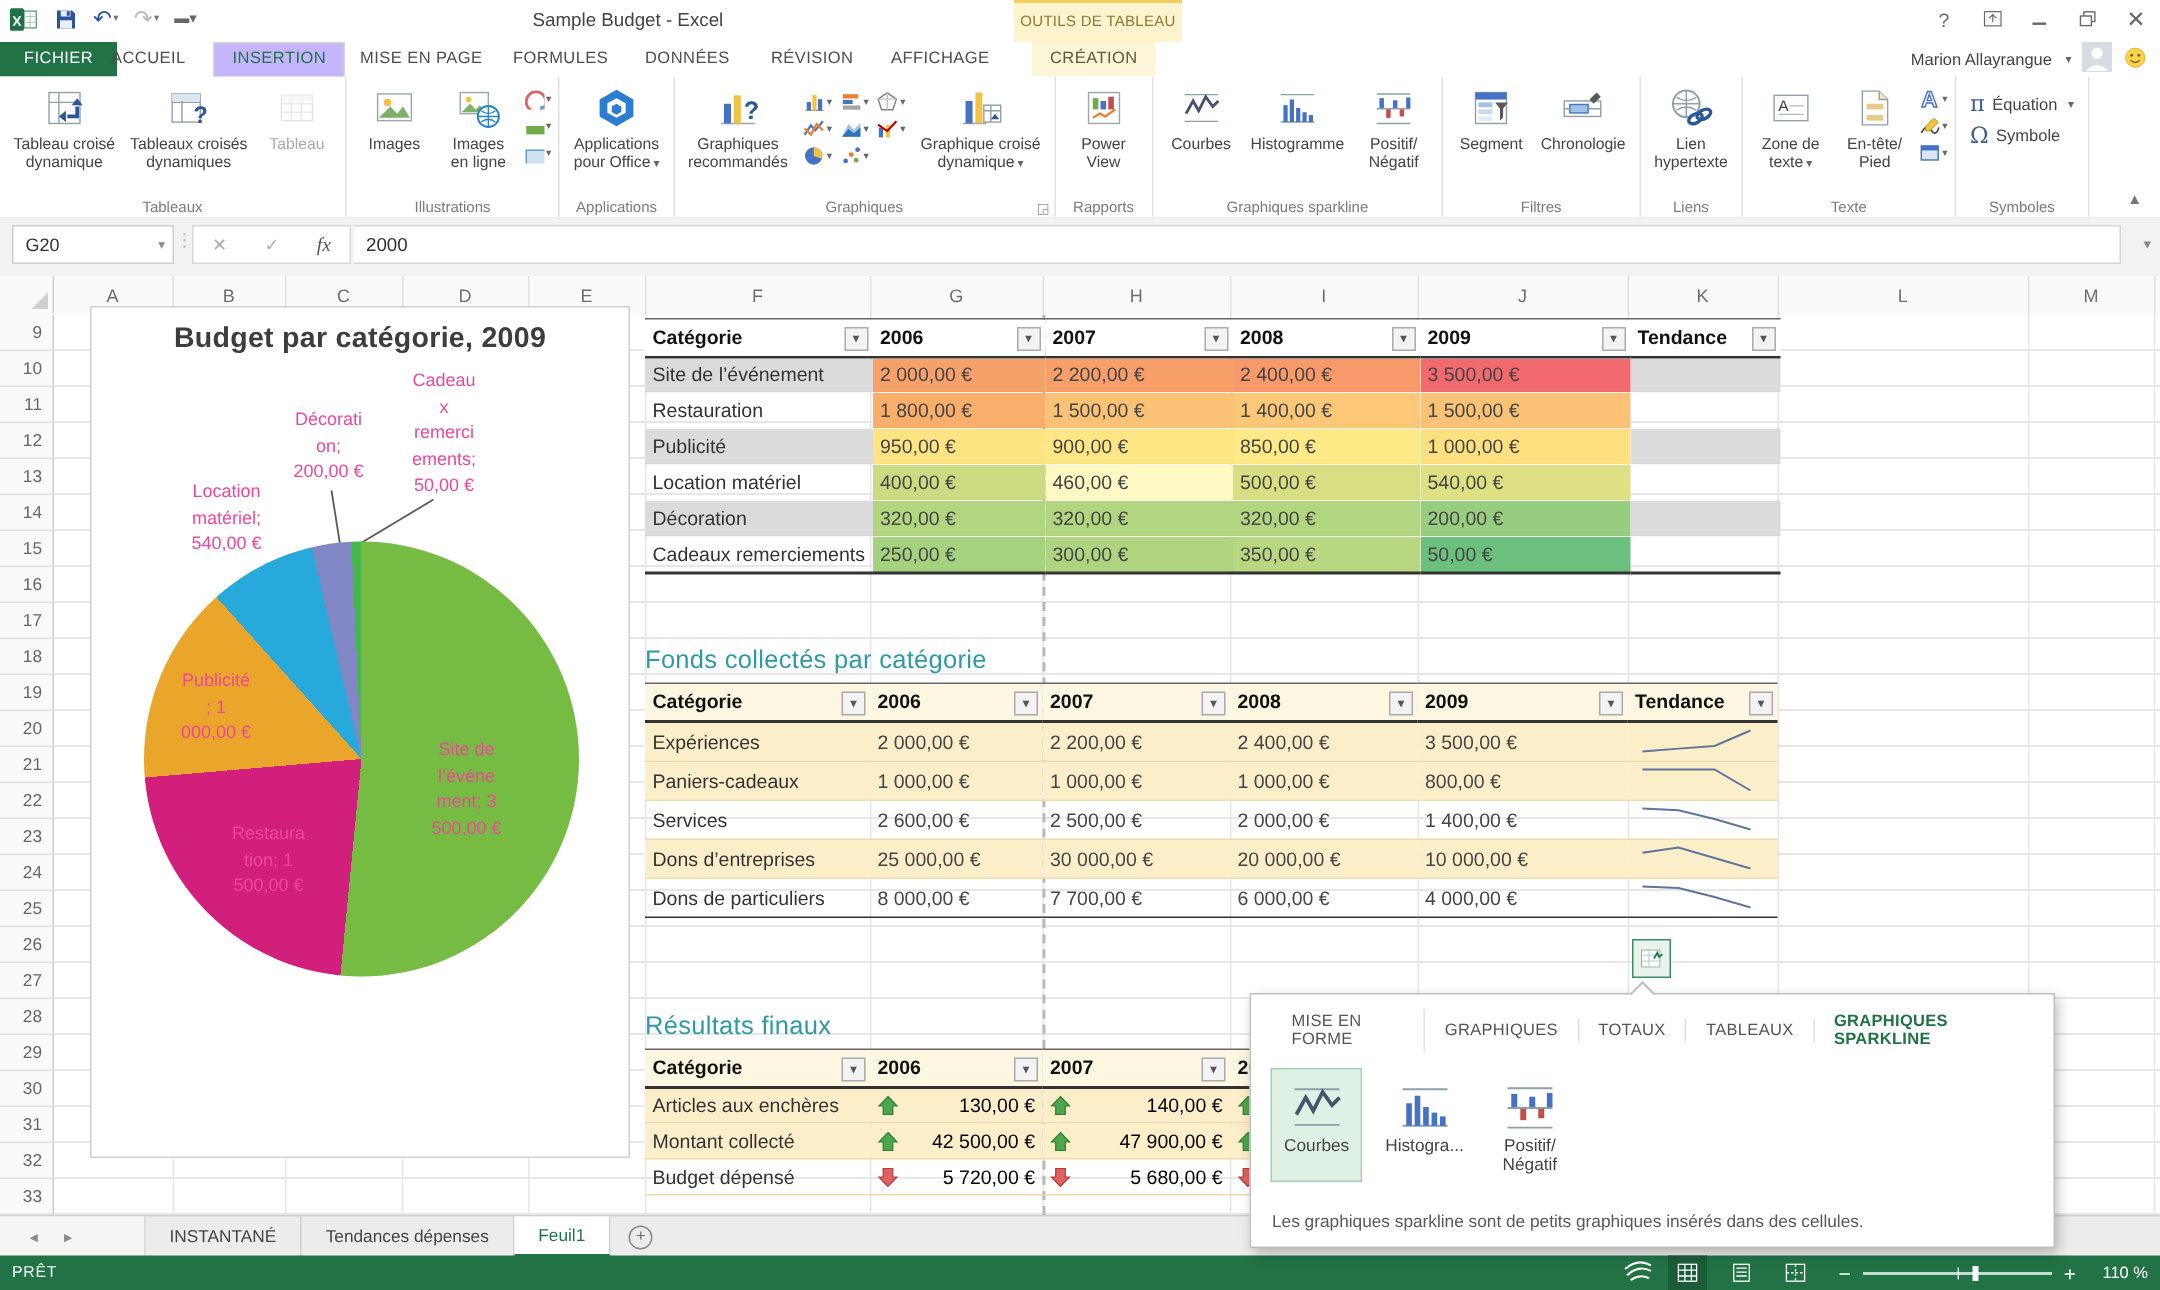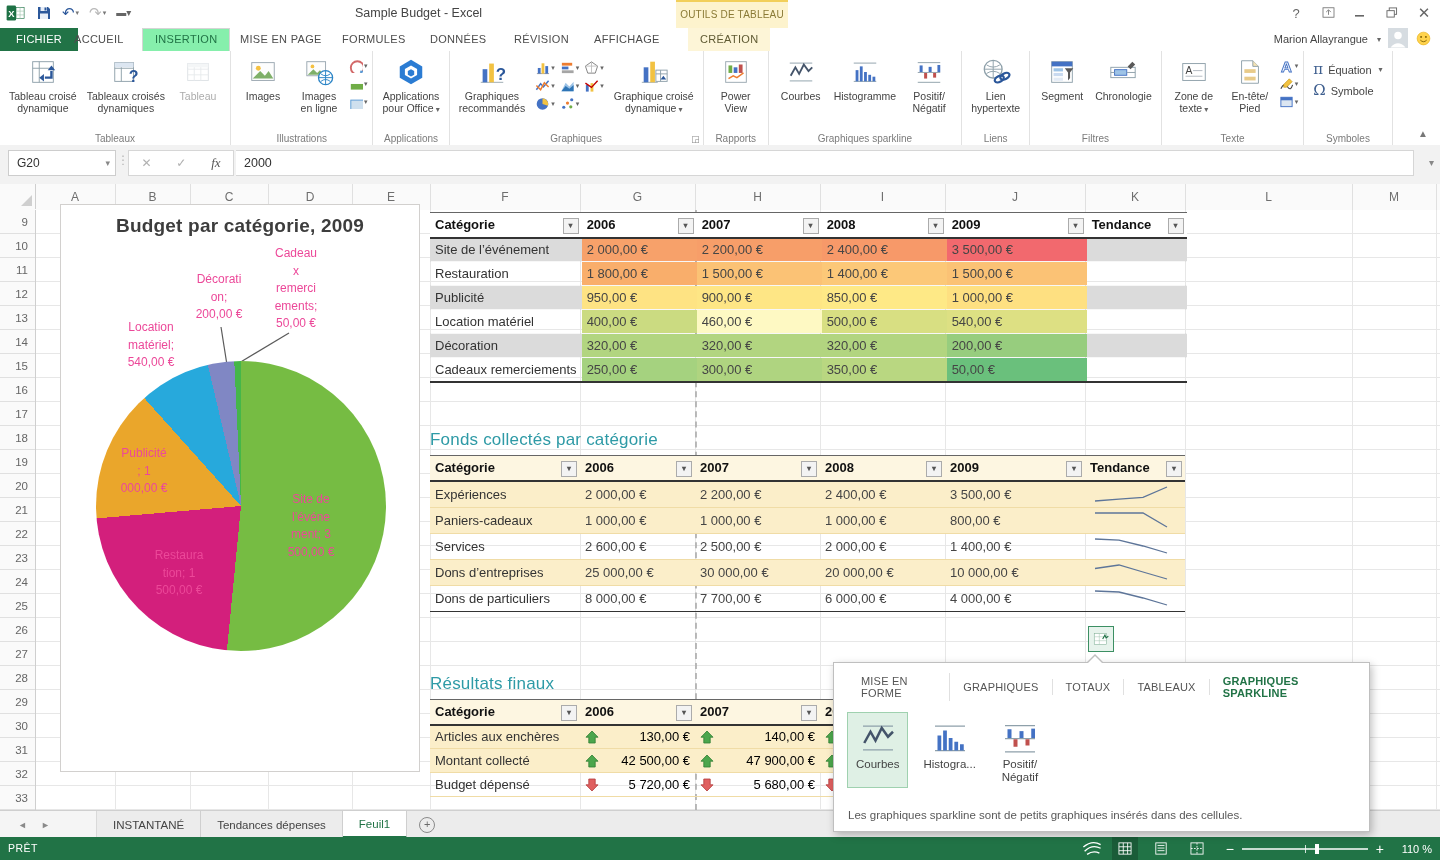--- a/index.html
+++ b/index.html
@@ -11,21 +11,21 @@
   .qbtn .dc2{color:#777;}
   .title-text{position:absolute;left:355px;top:6px;font-size:12.5px;color:#444;}
   .ctx-head{position:absolute;left:676px;top:0;width:112px;height:28px;background:#fdf3cd;border-top:2px solid #f2cf5a;
     color:#8a7a35;font-size:10px;text-align:center;line-height:26px;letter-spacing:.2px;}
   .winbtns{position:absolute;right:8px;top:4px;display:flex;gap:16px;align-items:center;color:#666;font-size:13px;}
   .winbtns span{display:inline-block;text-align:center;min-width:16px;}
   
   .tabrow{position:absolute;left:0;top:28px;width:1440px;height:23px;background:#fff;}
   .rtab{position:absolute;top:0;height:23px;line-height:23px;font-size:11px;color:#4d4d4d;padding:0 12px;letter-spacing:.3px;}
   .rtab.file{background:#217346;color:#fff;padding:0 16px;}
-  .rtab.active{background:#86efac;color:#217346;border:1px solid #d5d5d5;border-bottom:none;line-height:21px;}
+  .rtab.active{background:#c4b5fd;color:#217346;border:1px solid #d5d5d5;border-bottom:none;line-height:21px;}
   .rtab.ctx{background:#fdf5d7;color:#5f5a33;}
   .userarea{position:absolute;right:8px;top:0;display:flex;align-items:center;gap:7px;font-size:11px;color:#444;}
   
   .ribbon{position:absolute;left:0;top:51px;width:1440px;height:94px;background:#fff;border-bottom:1px solid #d4d4d4;display:flex;overflow:hidden;}
   .rgroup{position:relative;border-right:1px solid #e2e2e2;padding:3px 5px 14px 5px;flex:0 0 auto;}
   .ritems{display:flex;align-items:flex-start;gap:2px;height:72px;}
   .rglabel{position:absolute;bottom:1px;left:0;right:0;text-align:center;font-size:10px;color:#7b7b7b;}
   .rbig{display:flex;flex-direction:column;align-items:center;padding:3px 4px;min-width:46px;text-align:center;}
   .rbig .rlbl{font-size:10.5px;line-height:11.5px;color:#444;margin-top:4px;white-space:pre-line;}
   .rbig.disabled{opacity:.45;}
@@ -426,55 +426,55 @@
             <div class="rlbl"><span>Positif/
 Négatif</span></div>
           </div>
         </div>
         <div class="rglabel">Graphiques sparkline</div>
       </div>
       <div class="rgroup">
         <div class="ritems">
           <div class="rbig">
             <svg width="30" height="30" viewBox="0 0 32 32">
-              <circle cx="13" cy="13" r="9.5" fill="none" stroke="#8ea0aa" stroke-width="1.4"></circle>
-              <path d="M3.5 13 h19 M13 3.5 v19 M6 8.5 q7 4.5 14 0 M6 17.5 q7 -4.5 14 0" stroke="#8ea0aa" fill="none"></path>
-              <ellipse cx="19.5" cy="23.5" rx="5.2" ry="3.1" transform="rotate(-28 19.5 23.5)" fill="none" stroke="#2b579a" stroke-width="2.4"></ellipse>
-              <ellipse cx="25.5" cy="20.5" rx="5.2" ry="3.1" transform="rotate(-28 25.5 20.5)" fill="none" stroke="#2b579a" stroke-width="2.4"></ellipse>
-            </svg>
-            <div class="rlbl"><span>Lien
-hypertexte</span></div>
-          </div>
-        </div>
-        <div class="rglabel">Liens</div>
-      </div>
-      <div class="rgroup">
-        <div class="ritems">
-          <div class="rbig">
-            <svg width="30" height="30" viewBox="0 0 32 32">
               <rect x="5" y="5" width="22" height="22" fill="#fff" stroke="#8ea0aa"></rect>
               <rect x="5" y="5" width="22" height="5" fill="#4472c4"></rect>
               <rect x="7" y="12" width="10" height="3.4" fill="#9dc3e6"></rect>
               <rect x="7" y="17" width="10" height="3.4" fill="#c9daf0"></rect>
               <rect x="7" y="22" width="10" height="3.4" fill="#e3ebf5"></rect>
               <path d="M19 12 h9 l-3.4 4.5 v6 l-2.2 2.5 v-8.5 z" fill="#595959"></path>
             </svg>
             <div class="rlbl"><span>Segment</span></div>
           </div>
           <div class="rbig">
             <svg width="30" height="30" viewBox="0 0 32 32">
               <rect x="3" y="11" width="26" height="11" fill="#fff" stroke="#8ea0aa"></rect>
               <rect x="7" y="13.5" width="13" height="6" fill="#9dc3e6" stroke="#4472c4"></rect>
               <path d="M3 16.5 h4 M20 16.5 h9" stroke="#8ea0aa"></path>
               <path d="M21 10 l5 -5 3 3 -5 5 z" fill="#595959"></path>
             </svg>
             <div class="rlbl"><span>Chronologie</span></div>
           </div>
         </div>
         <div class="rglabel">Filtres</div>
+      </div>
+      <div class="rgroup">
+        <div class="ritems">
+          <div class="rbig">
+            <svg width="30" height="30" viewBox="0 0 32 32">
+              <circle cx="13" cy="13" r="9.5" fill="none" stroke="#8ea0aa" stroke-width="1.4"></circle>
+              <path d="M3.5 13 h19 M13 3.5 v19 M6 8.5 q7 4.5 14 0 M6 17.5 q7 -4.5 14 0" stroke="#8ea0aa" fill="none"></path>
+              <ellipse cx="19.5" cy="23.5" rx="5.2" ry="3.1" transform="rotate(-28 19.5 23.5)" fill="none" stroke="#2b579a" stroke-width="2.4"></ellipse>
+              <ellipse cx="25.5" cy="20.5" rx="5.2" ry="3.1" transform="rotate(-28 25.5 20.5)" fill="none" stroke="#2b579a" stroke-width="2.4"></ellipse>
+            </svg>
+            <div class="rlbl"><span>Lien
+hypertexte</span></div>
+          </div>
+        </div>
+        <div class="rglabel">Liens</div>
       </div>
       <div class="rgroup">
         <div class="ritems">
           <div class="rbig">
             <svg width="30" height="30" viewBox="0 0 32 32">
               <rect x="4" y="7" width="24" height="18" fill="#fff" stroke="#8ea0aa"></rect>
               <text x="7" y="18" font-size="11" fill="#444">A</text>
               <path d="M15 14.5 h10 M7 20.5 h18" stroke="#b0b8bf"></path>
             </svg>
             <div class="rlbl"><span>Zone de

